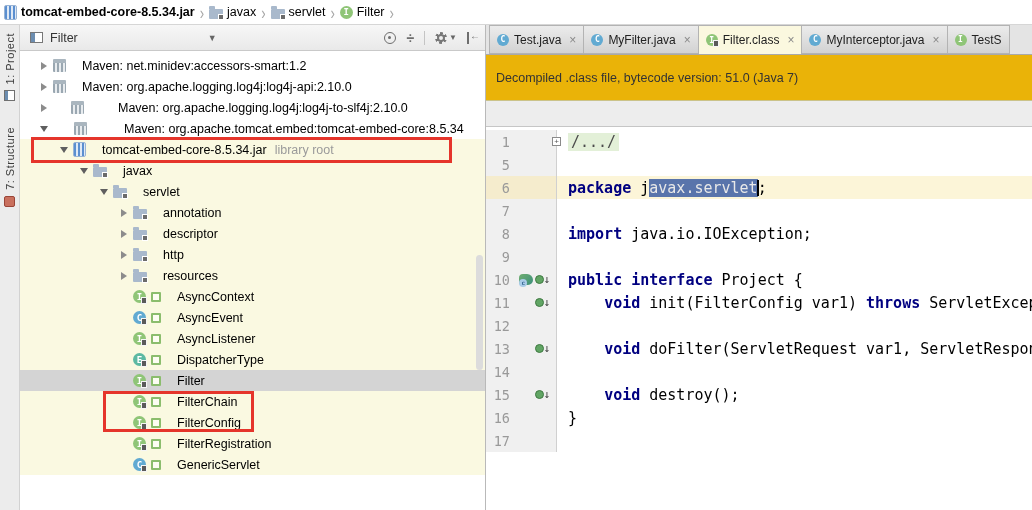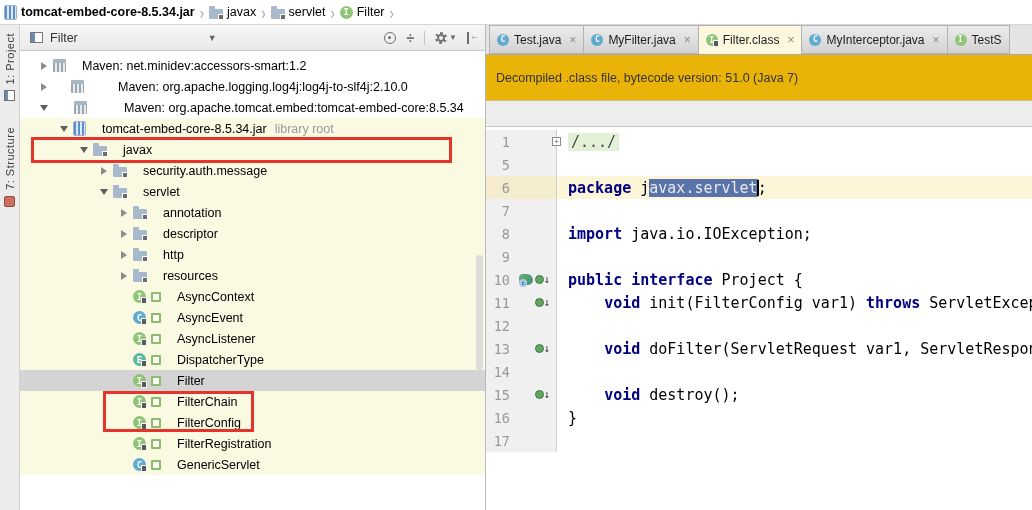--- a/index.html
+++ b/index.html
@@ -172,20 +172,27 @@
           </span>
       </div>
       <div class="tree" id="tree">
           <div class="trow" style="padding-left: 15px;">
             <span class="chev-slot">
               <span class="chev col"></span>
             </span>
             <span class="lib-ic icon-gap"></span>
             <span class="label">Maven: net.minidev:accessors-smart:1.2</span>
           </div>
+          <div class="trow" style="padding-left: 15px;">
+            <span class="chev-slot">
+              <span class="chev col"></span>
+            </span>
+            <span class="lib-ic icon-gap"></span>
+            <span class="label">Maven: org.apache.logging.log4j:log4j-api:2.10.0</span>
+          </div>
           <div class="trow" style="padding-left: 15px; gap: 18px;">
             <span class="chev-slot">
               <span class="chev col"></span>
             </span>
             <span class="lib-ic icon-gap"></span>
             <span class="label">Maven: org.apache.logging.log4j:log4j-to-slf4j:2.10.0</span>
           </div>
           <div class="trow" style="padding-left: 15px; gap: 21px;">
             <span class="chev-slot">
               <span class="chev exp"></span>
@@ -200,27 +207,20 @@
             <span class="jar-ic icon-gap"></span>
             <span class="label">tomcat-embed-core-8.5.34.jar</span>
             <span class="suffix">library root</span>
           </div>
           <div class="trow libbg" style="padding-left: 55px;">
             <span class="chev-slot">
               <span class="chev exp"></span>
             </span>
             <span class="folder-ic icon-gap"></span>
             <span class="label">javax</span>
-          </div>
-          <div class="trow libbg" style="padding-left: 75px;">
-            <span class="chev-slot">
-              <span class="chev col"></span>
-            </span>
-            <span class="folder-ic icon-gap"></span>
-            <span class="label">security.auth.message</span>
           </div>
           <div class="trow libbg" style="padding-left: 75px;">
             <span class="chev-slot">
               <span class="chev exp"></span>
             </span>
             <span class="folder-ic icon-gap"></span>
             <span class="label">servlet</span>
           </div>
           <div class="trow libbg" style="padding-left: 95px;">
             <span class="chev-slot">

